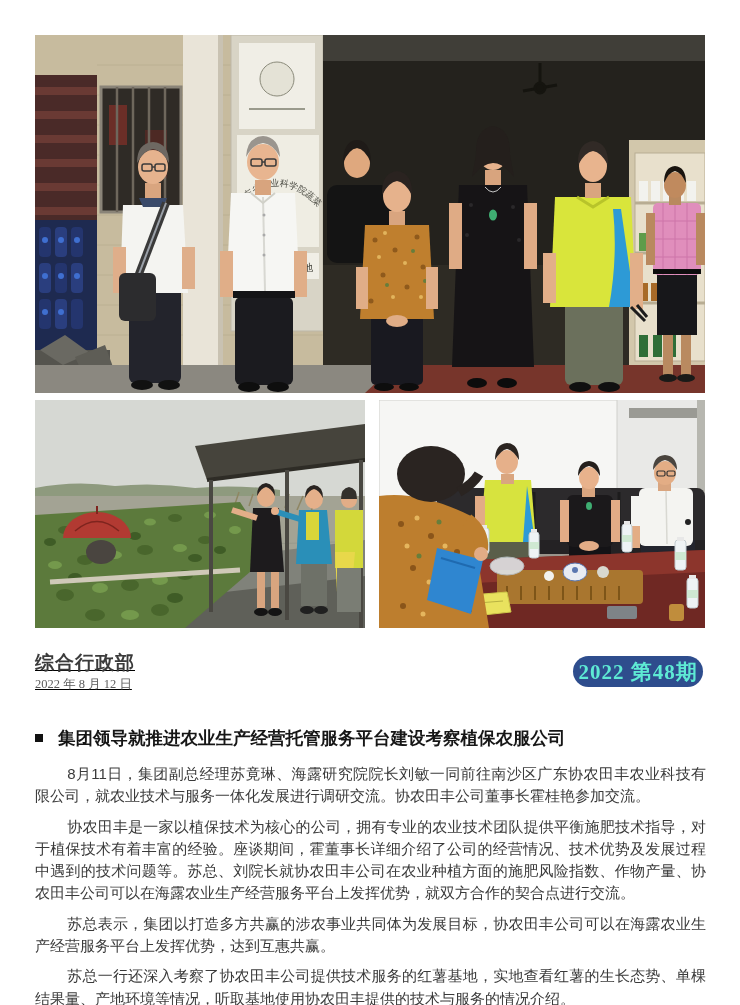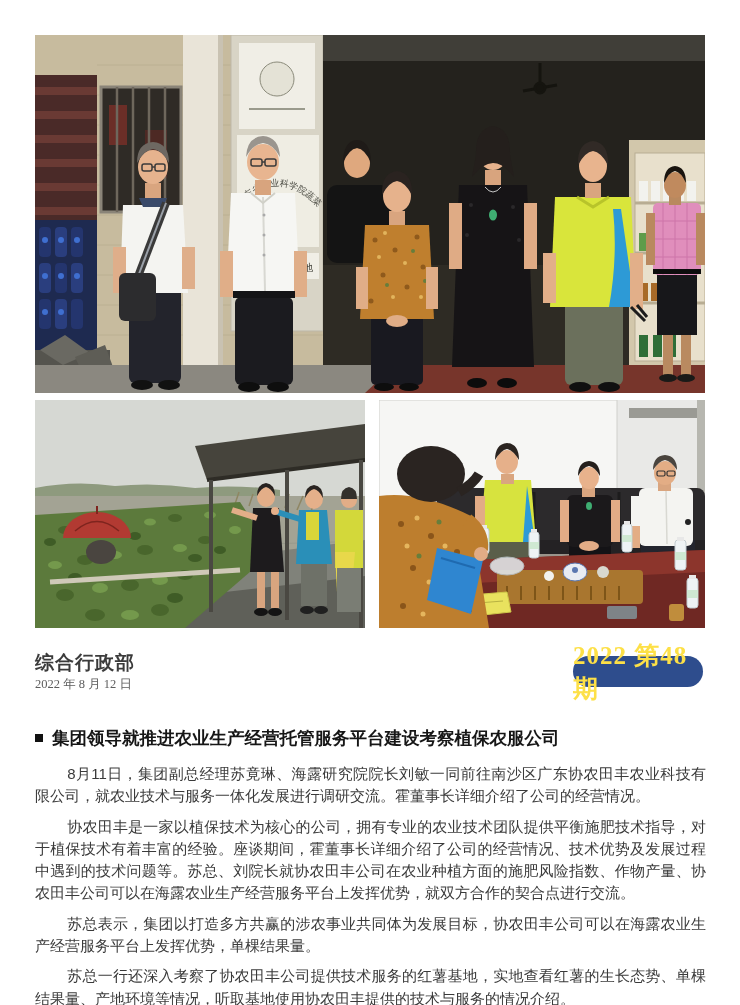--- a/index.html
+++ b/index.html
@@ -3,28 +3,28 @@
 <meta charset="utf-8">
 <style>
   html,body{margin:0;padding:0;background:#fff;}
   body{width:740px;height:1005px;overflow:hidden;}
   .page{position:relative;width:740px;height:1005px;background:#fff;font-family:"Liberation Sans","DejaVu Sans",sans-serif;}
   figure{position:absolute;margin:0;overflow:hidden;background:#ddd;}
   figure svg{display:block;width:100%;height:100%;}
   .photo-top{left:35px;top:35px;width:670px;height:358px;}
   .photo-left{left:35px;top:400px;width:330px;height:228px;}
   .photo-right{left:379px;top:400px;width:326px;height:228px;}
-  .masthead{position:absolute;left:35px;top:650px;}
+  .masthead{position:absolute;left:35px;top:650px;text-decoration:underline;}
   .dept{font-family:"Liberation Serif","DejaVu Serif",serif;font-weight:700;font-size:19px;color:#3b3b3b;letter-spacing:1px;}
   .date{font-family:"Liberation Serif","DejaVu Serif",serif;font-size:12.5px;color:#5d5d5d;}
   .issue-badge{position:absolute;left:573px;top:656px;width:130px;height:31px;border-radius:16px;
-    background:#2e4d8d;color:#fde047;font-family:"Liberation Serif","DejaVu Serif",serif;font-weight:700;
-    font-size:25px;display:flex;align-items:center;justify-content:center;letter-spacing:1px;}
+    background:#2e4d8d;color:#5eead4;font-family:"Liberation Serif","DejaVu Serif",serif;font-weight:700;
+    font-size:21px;display:flex;align-items:center;justify-content:center;letter-spacing:1px;}
   .article{position:absolute;left:35px;width:671px;top:726px;}
-  .headline{display:flex;align-items:center;gap:9px;font-size:17.5px;font-weight:700;color:#161616;margin:0 0 13px;}
+  .headline{display:flex;align-items:center;gap:15px;font-size:17.5px;font-weight:700;color:#161616;margin:0 0 13px;}
   .bullet{width:8px;height:8px;background:#111;flex:0 0 auto;}
   .article p{margin:8px 0 0;font-size:15px;line-height:22.3px;color:#3a3a3a;text-align:justify;text-indent:2.15em;}
 </style>
 </head>
 <body>
 
 <div class="page">
 
   <figure class="photo-top">
     <svg viewBox="0 0 670 358" preserveAspectRatio="none">
@@ -541,19 +541,19 @@
     <div class="dept">综合行政部</div>
     <div class="date">2022 年 8 月 12 日</div>
   </div>
   <div class="issue-badge" style="background: rgb(46, 77, 141);">2022 第48期</div>
 
   <article class="article">
     <h1 class="headline">
       <span class="bullet"></span>
       <span>集团领导就推进农业生产经营托管服务平台建设考察植保农服公司</span>
     </h1>
-    <p>8月11日，集团副总经理苏竟琳、海露研究院院长刘敏一同前往南沙区广东协农田丰农业科技有限公司，就农业技术与服务一体化发展进行调研交流。霍董事长详细介绍了公司的经营情况。</p>
+    <p>8月11日，集团副总经理苏竟琳、海露研究院院长刘敏一同前往南沙区广东协农田丰农业科技有限公司，就农业技术与服务一体化发展进行调研交流。协农田丰公司董事长霍桂艳参加交流。</p>
     <p>协农田丰是一家以植保技术为核心的公司，拥有专业的农业技术团队提供平衡施肥技术指导，对于植保技术有着丰富的经验。座谈期间，霍董事长详细介绍了公司的经营情况、技术优势及发展过程中遇到的技术问题等。苏总、刘院长就协农田丰公司在农业种植方面的施肥风险指数、作物产量、协农田丰公司可以在海露农业生产经营服务平台上发挥优势，就双方合作的契合点进行交流。</p>
-    <p>苏总表示，集团以打造多方共赢的涉农事业共同体为发展目标，协农田丰公司可以在海露农业生产经营服务平台上发挥优势，单棵结果量。</p>
+    <p>苏总表示，集团以打造多方共赢的涉农事业共同体为发展目标，协农田丰公司可以在海露农业生产经营服务平台上发挥优势，达到互惠共赢。</p>
     <p>苏总一行还深入考察了协农田丰公司提供技术服务的红薯基地，实地查看红薯的生长态势、单棵结果量、产地环境等情况，听取基地使用协农田丰提供的技术与服务的情况介绍。</p>
   </article>
 
 </div>
 
 </body></html>

